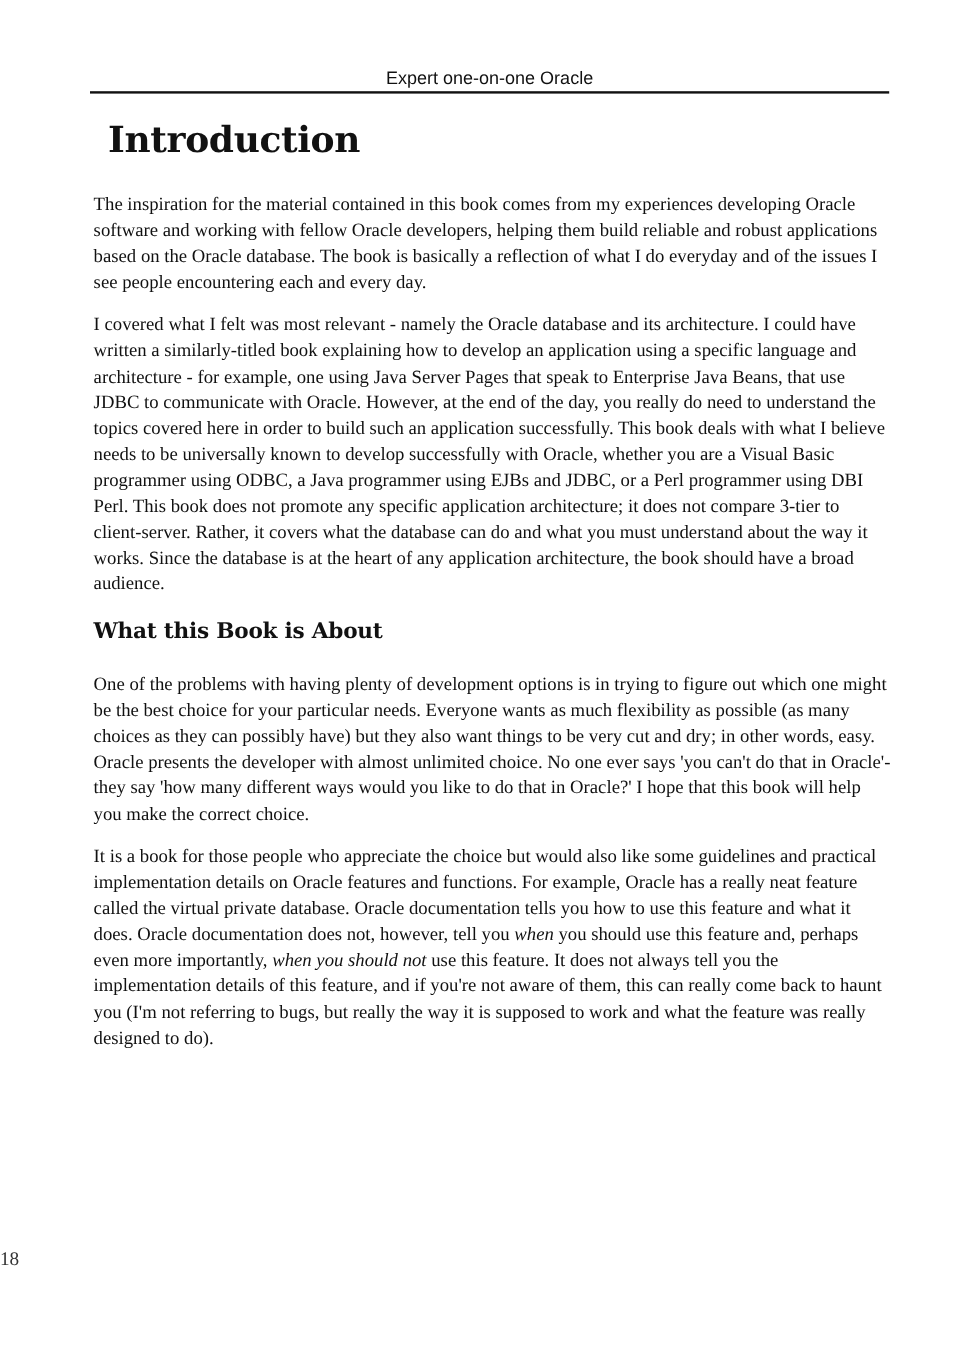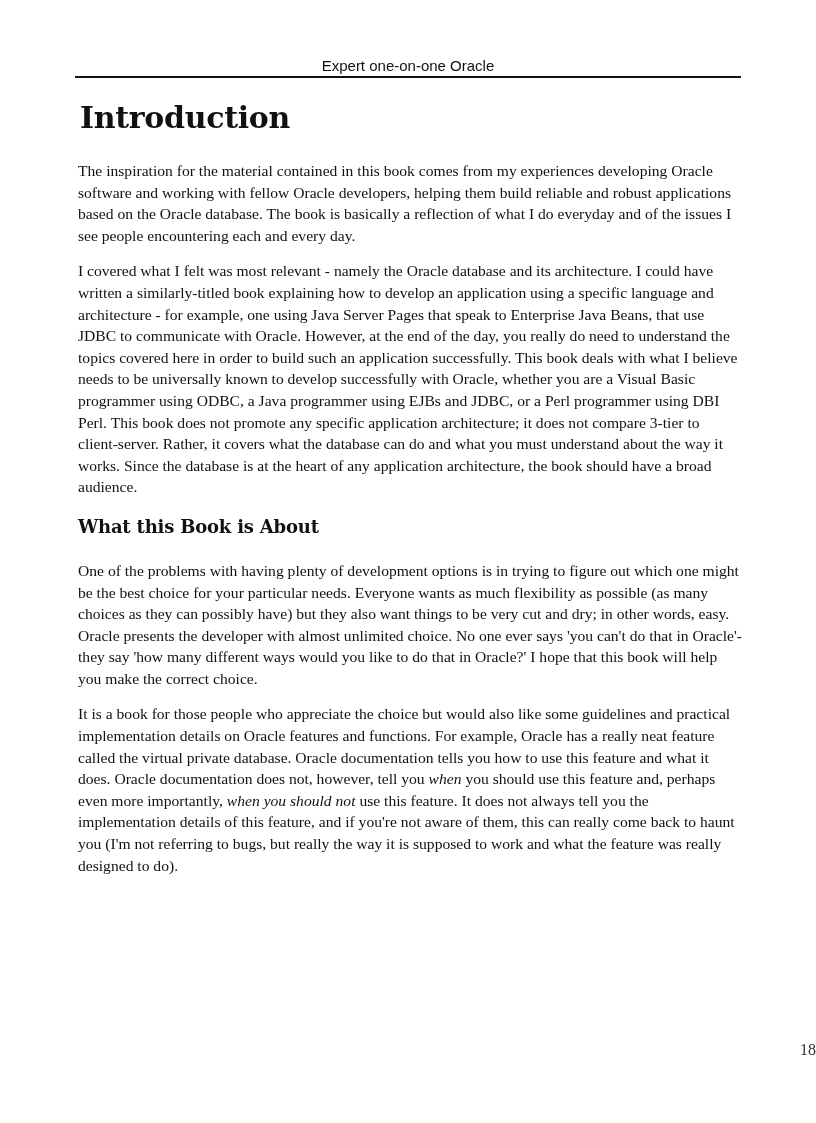--- a/index.html
+++ b/index.html
@@ -11,29 +11,29 @@
   }
   .header-rule {
     position: absolute; left: 75px; top: 76px; width: 666px; height: 2px; background: #111;
   }
   .content {
     position: absolute; left: 78px; top: 96px; width: 664px;
     font-family: "Liberation Serif", serif; font-size: 15.6px; line-height: 21.6px; color: #111;
   }
   h1 {
     font-family: "DejaVu Serif", serif; font-weight: bold; font-size: 30px;
-    margin: 0 0 20px 2px; line-height: 44px; letter-spacing: -0.3px;
+    margin: 0 0 20px 12px; line-height: 44px; letter-spacing: -0.3px;
   }
   h2 {
     font-family: "DejaVu Serif", serif; font-weight: bold; font-size: 18px;
     margin: 14px 0 18px 0; line-height: 30px; letter-spacing: -0.2px;
   }
   p { margin: 0 0 14px 0; }
   .page-number {
-    position: absolute; left: 0; width: 816px; top: 1041px; text-align: right;
+    position: absolute; left: 0; width: 816px; top: 1041px; text-align: left;
     font-family: "Liberation Serif", serif; font-size: 16px; color: #333;
   }
   b { font-weight: normal; }
   i { font-style: italic; }
 </style>
 </head>
 <body>
 
 <div class="page">
   <div class="running-header">Expert one-on-one Oracle</div>

